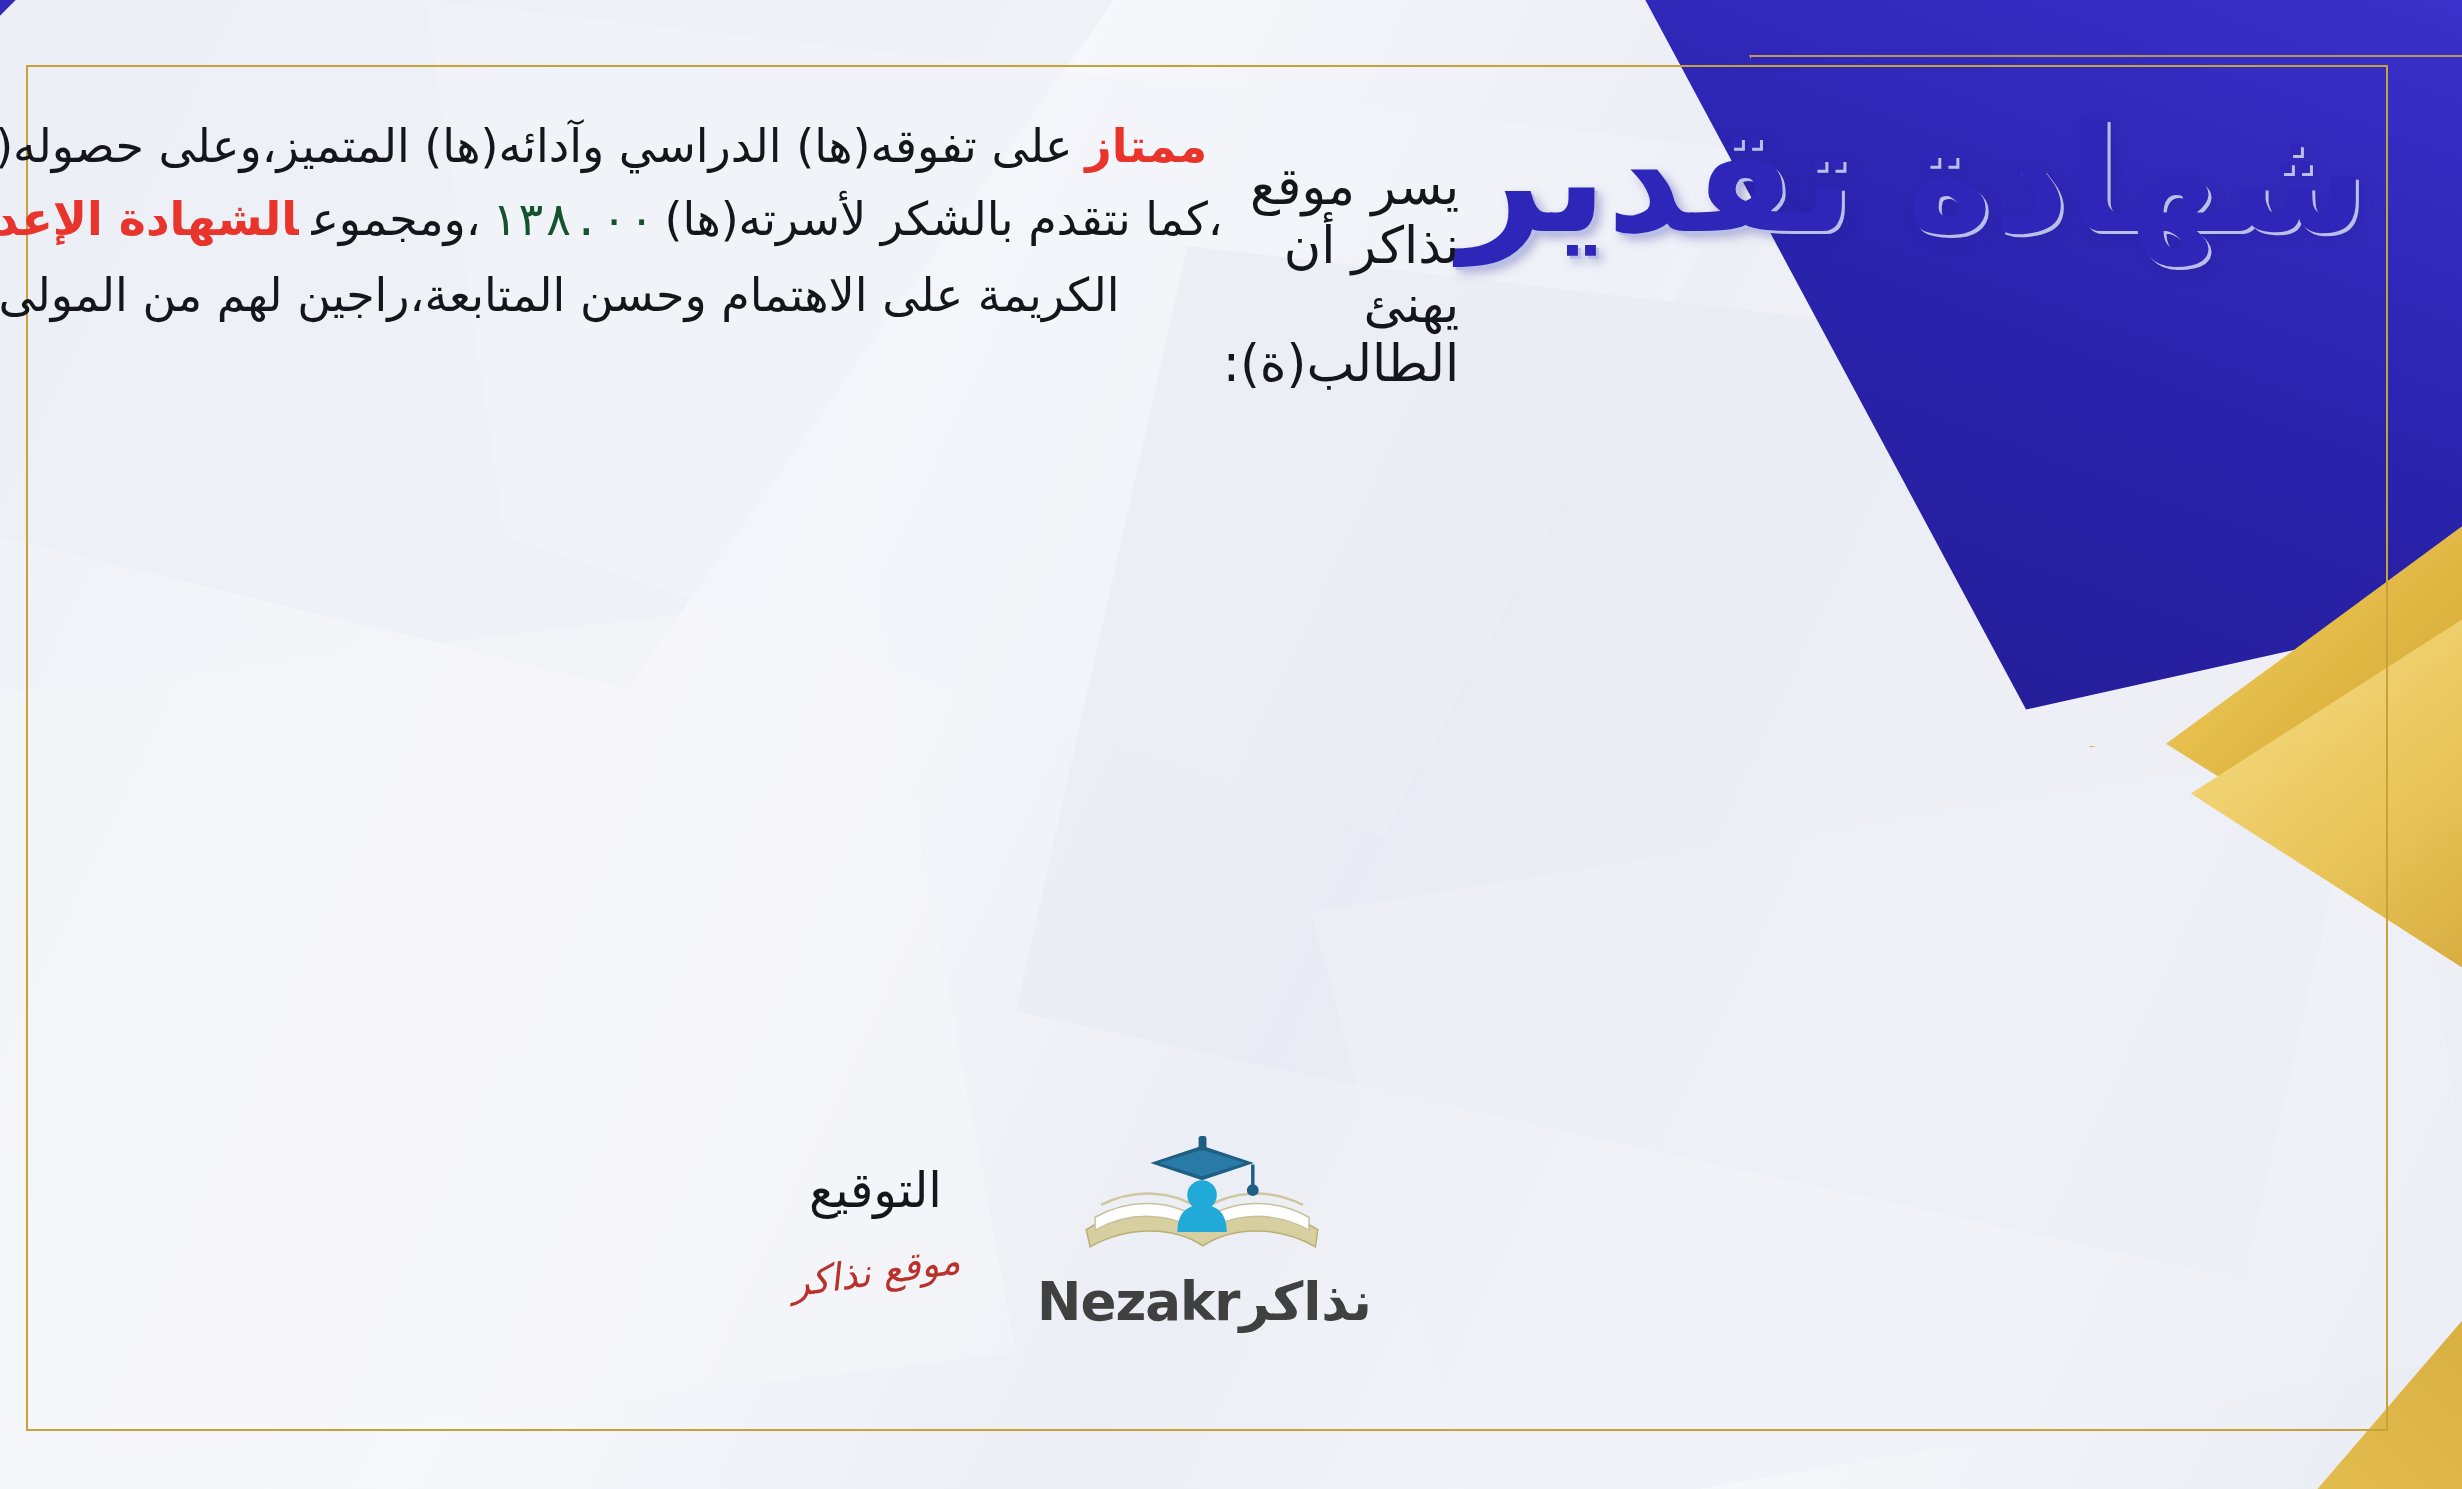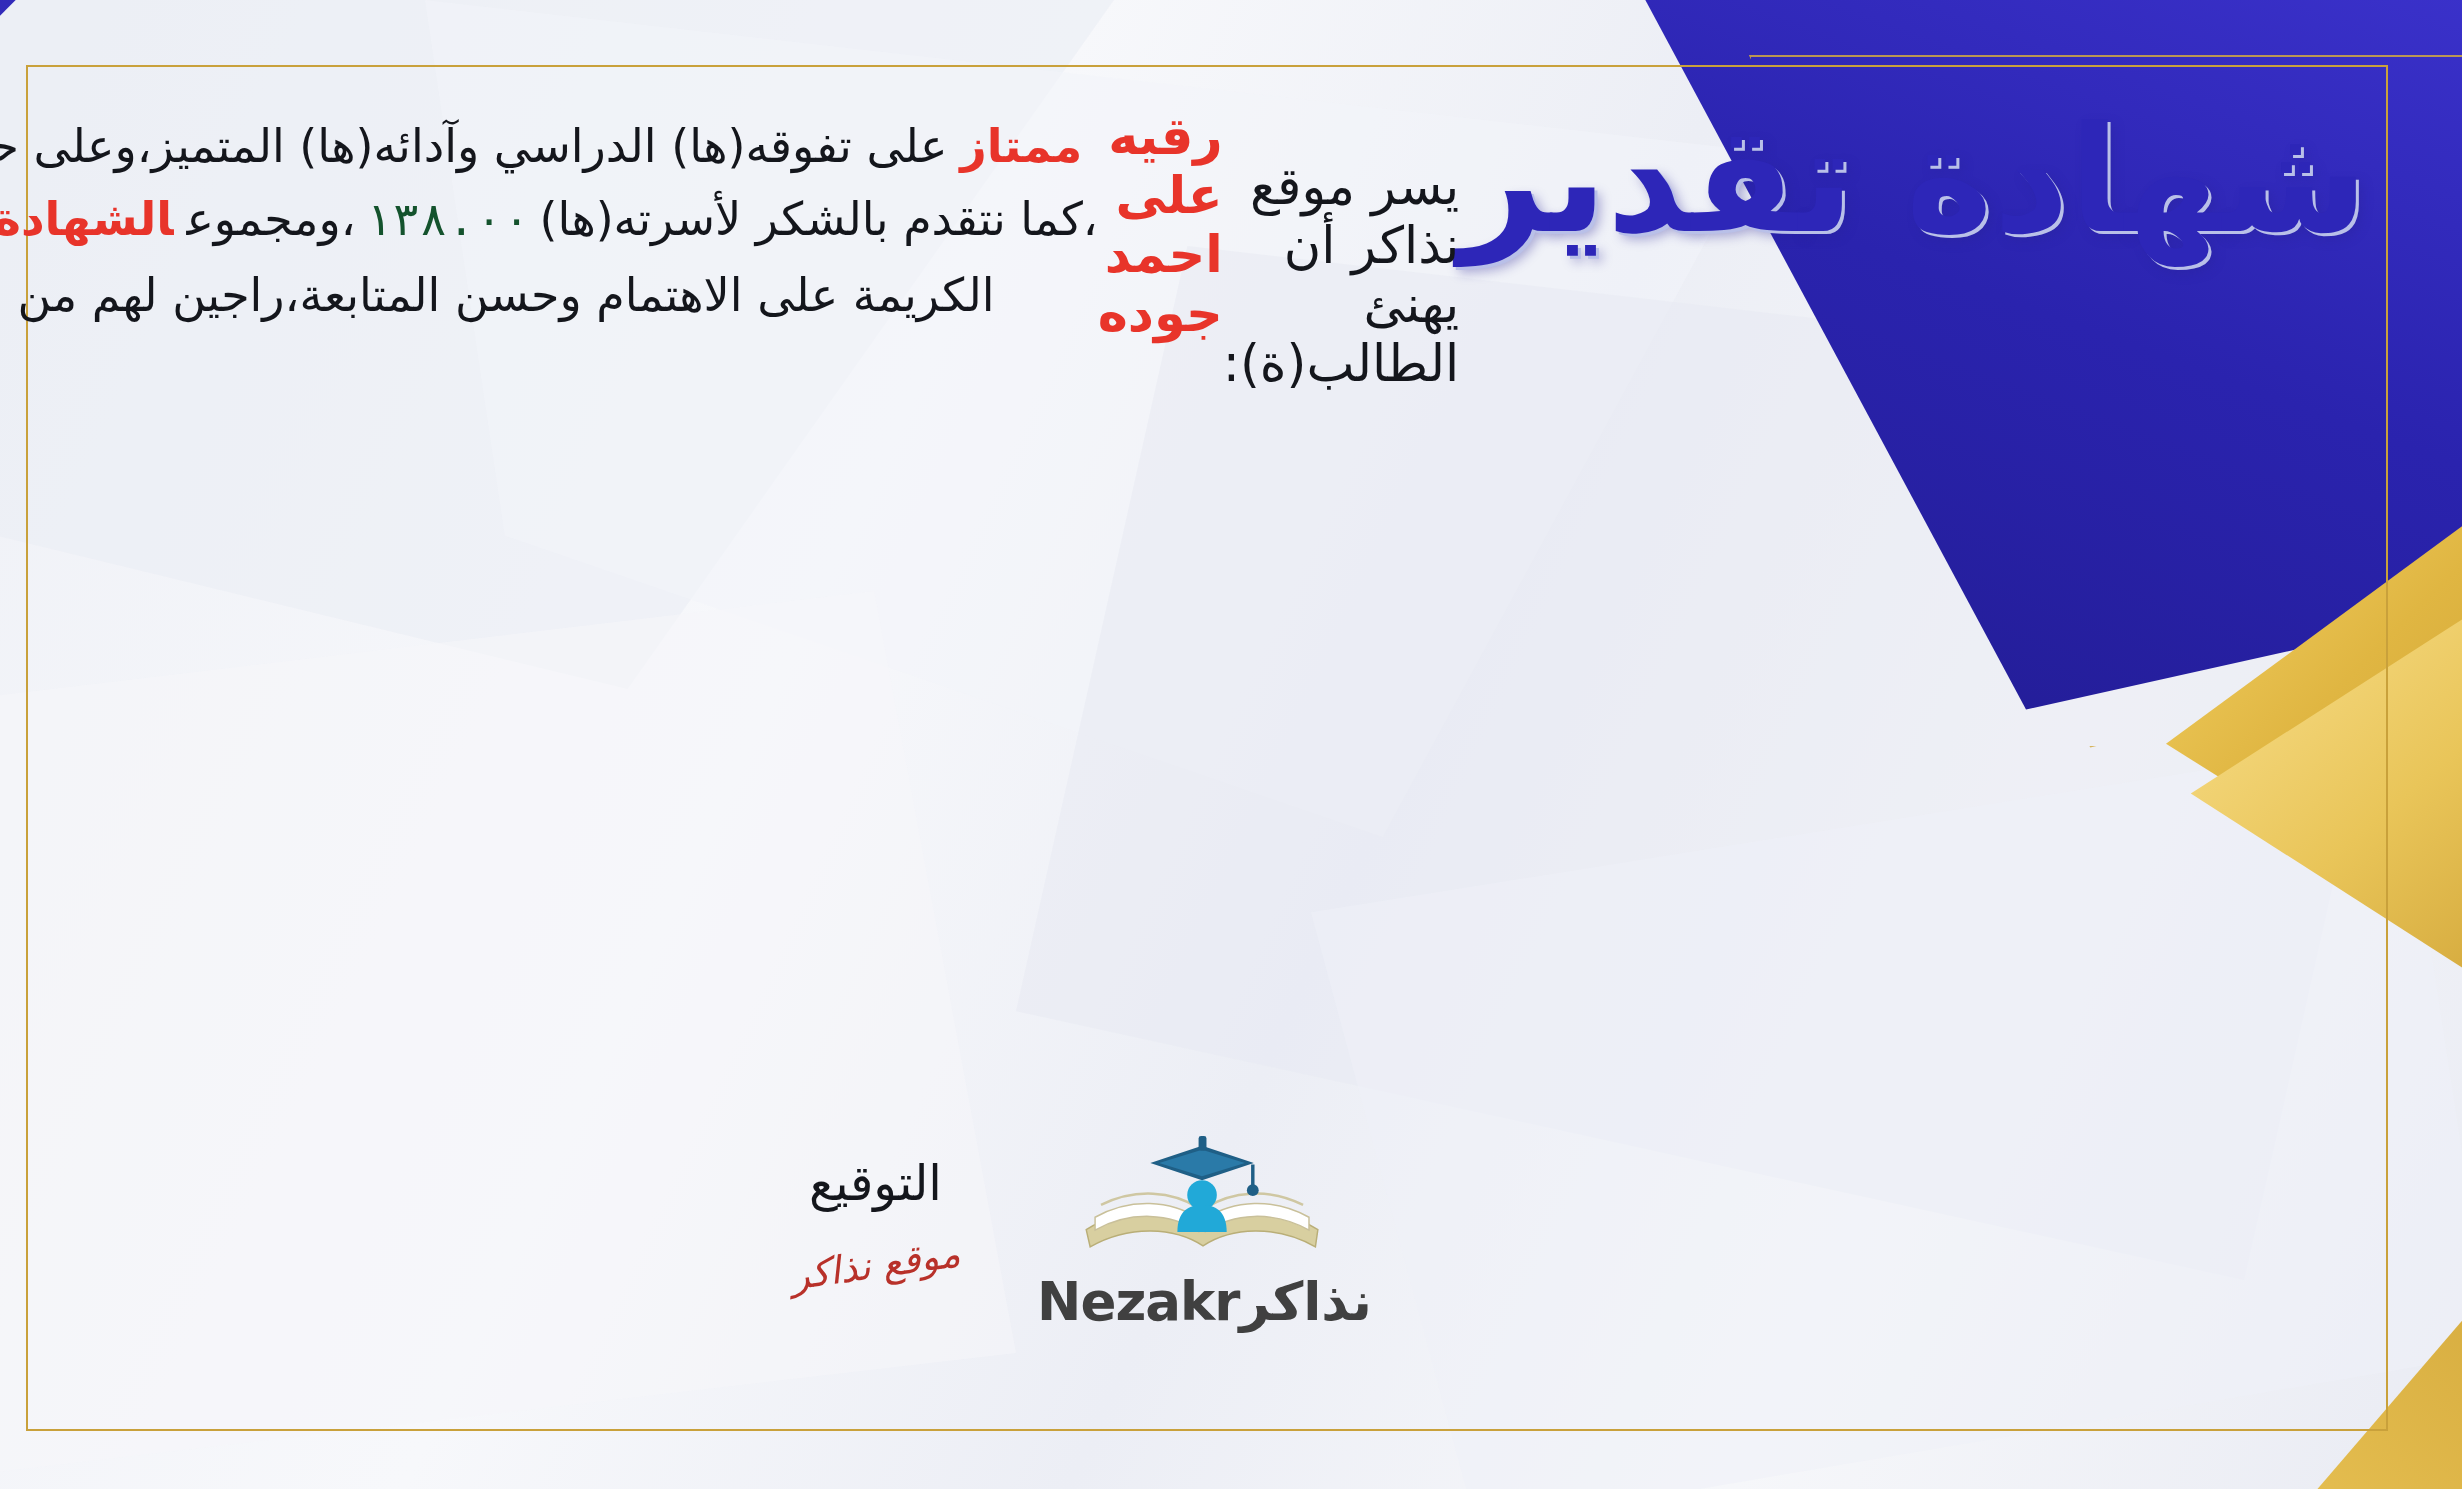--- a/index.html
+++ b/index.html
@@ -225,21 +225,21 @@
   .footer {
     position: absolute;
     left: 0;
     right: 0;
     bottom: 19.7px;
     height: 305px;
   }
   .sign-block {
     position: absolute;
     right: 1271px;
-    top: 59px;
+    top: 66px;
     width: 443px;
     text-align: center;
     direction: rtl;
   }
   .sign-label {
     font-size: 49px;
     color: #14161c;
   }
   .sign-script {
     margin-top: 30.5px;
@@ -312,21 +312,20 @@
   </div>
 
   <div class="gold-frame"></div>
 
   <div class="content">
 
     <div class="title">شهادة تقدير</div>
 
     <div class="intro-line">يسر موقع نذاكر أن يهنئ الطالب(ة):</div>
 
-    <div class="student-name">رقيه على احمد جوده</div>
 
     <div class="body-block">
       <span class="body-line">
         <span class="hl">ممتاز</span><span>على تفوقه(ها) الدراسي وآدائه(ها) المتميز،وعلى حصوله(ها) على تقدير</span>
       </span>
 
       <span class="body-line">
         <span>،كما نتقدم بالشكر لأسرته(ها)</span><span class="num">١٣٨.٠٠</span><span>،ومجموع</span><span class="hl">الشهادة الإعدادية</span><span>في نتيجة</span>
       </span>
 

